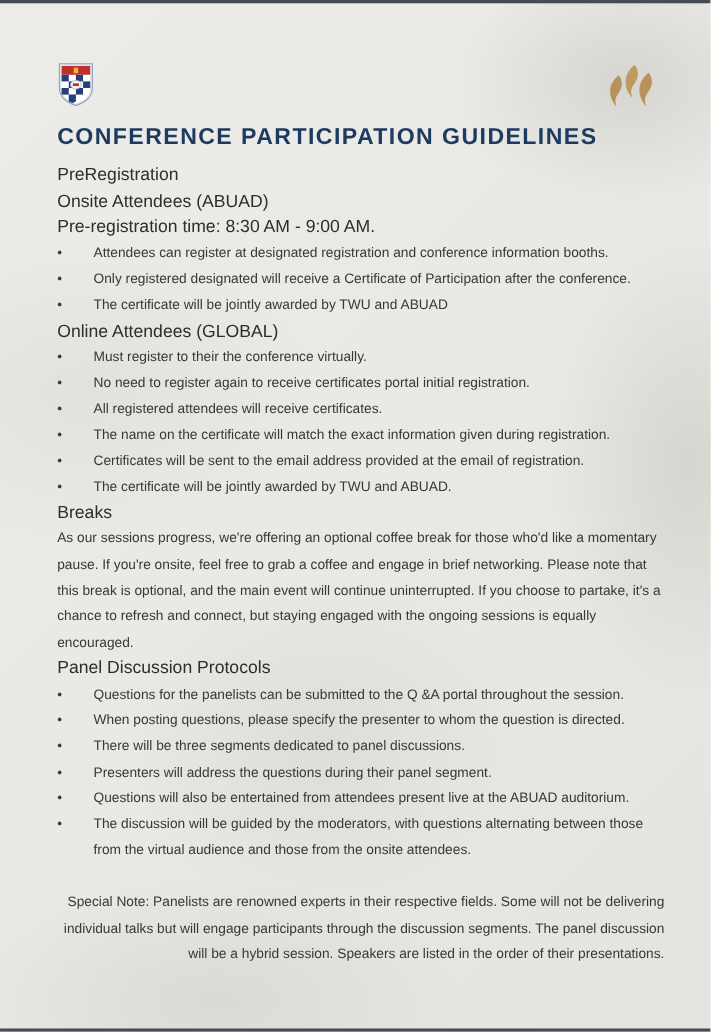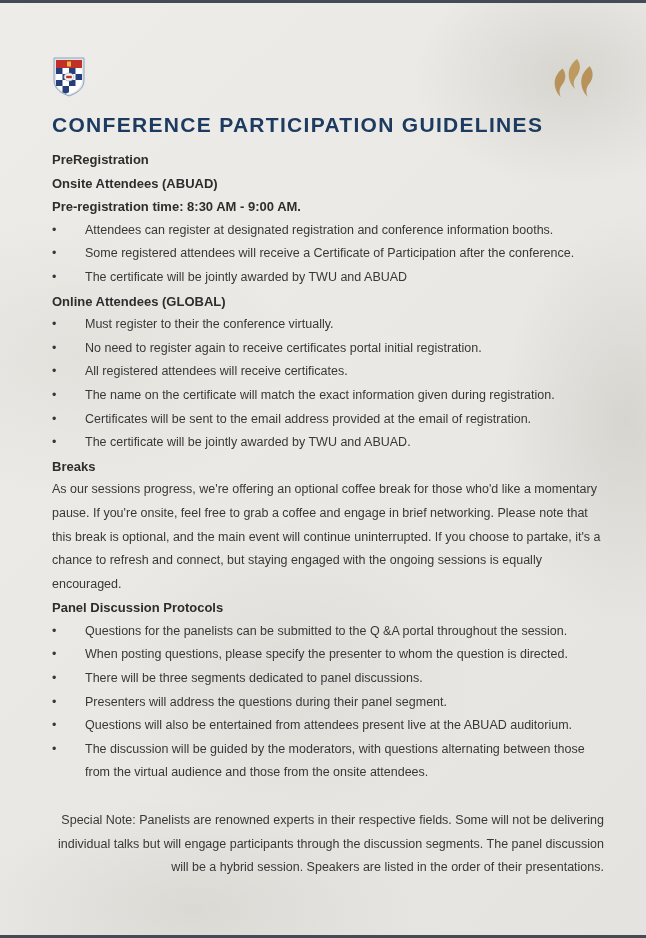--- a/index.html
+++ b/index.html
@@ -29,21 +29,21 @@
     font-size:21px;font-weight:bold;
     letter-spacing:1.3px;
     color:#1d3b60;
   }
   .content{
     margin:11px 44px 0 52px;
     width:552px;
     font-size:12.5px;
     line-height:23.6px;
   }
-  .h{font-weight:bold;color:#2d2d2d;font-size:13px;}
+  .h{font-weight:normal;color:#2d2d2d;font-size:16px;}
   .bullets{list-style:none;margin:0;padding:0;}
   .bullets li{display:flex;}
   .dot{width:33px;flex:0 0 33px;}
   .para{margin:0;}
   .note{margin-top:24px;text-align:right;}
   .crest{display:block;}
   .flames{display:block;margin-top:2px;}
 </style>
 </head>
 <body>
@@ -88,21 +88,21 @@
     <div class="h">Onsite Attendees (ABUAD)</div>
     <div class="h">Pre-registration time: 8:30 AM - 9:00 AM.</div>
 
     <ul class="bullets">
       <li>
           <span class="dot">•</span>
           <span>Attendees can register at designated registration and conference information booths.</span>
         </li>
       <li>
           <span class="dot">•</span>
-          <span>Some registered attendees will receive a Certificate of Participation after the conference.</span>
+          <span>Only registered designated will receive a Certificate of Participation after the conference.</span>
         </li>
       <li>
           <span class="dot">•</span>
           <span>The certificate will be jointly awarded by TWU and ABUAD</span>
         </li>
     </ul>
 
     <div class="h">Online Attendees (GLOBAL)</div>
 
     <ul class="bullets">

